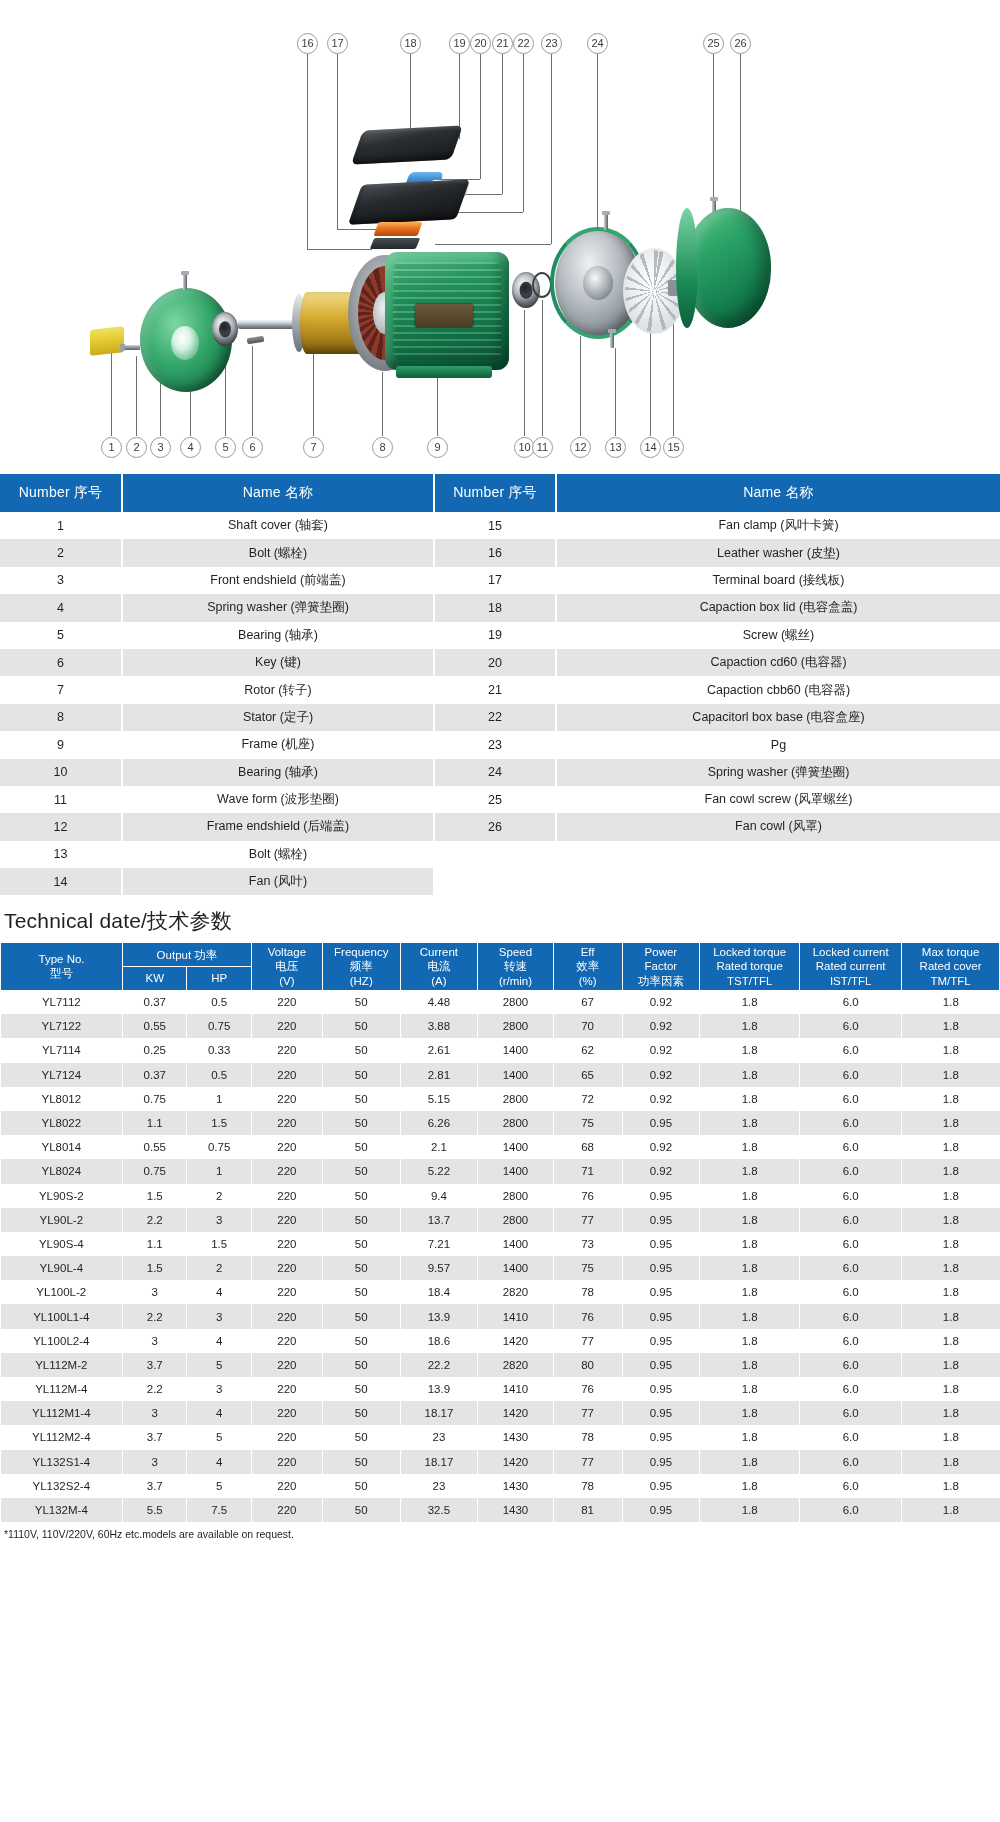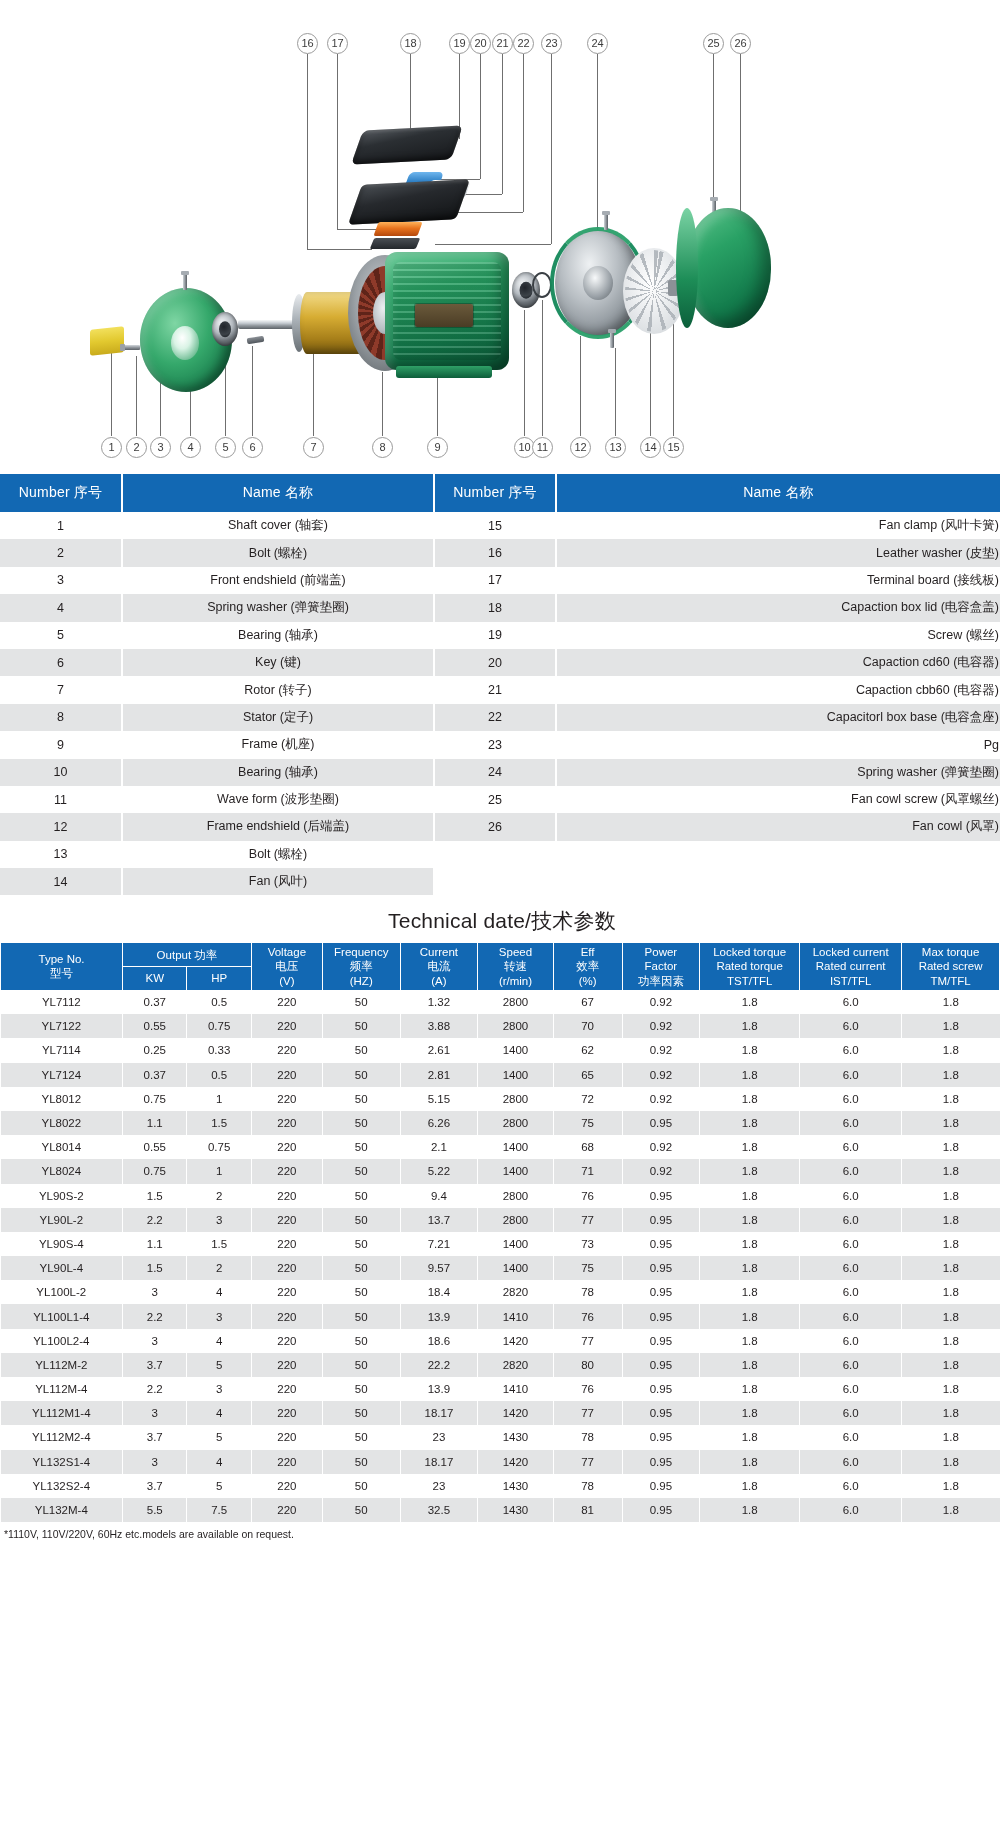--- a/index.html
+++ b/index.html
@@ -286,34 +286,33 @@
     letter-spacing:.2px;
   }
   .parts-table th:last-child { border-right:none; }
   .parts-table td {
     height:27.4px;
     text-align:center;
     border-right:2px solid #ffffff;
     color:#231f20;
     font-size:12.5px;
   }
-  .parts-table td:last-child { border-right:none;text-align:right; }
+  .parts-table td:last-child { border-right:none; }
   .parts-table tr.odd td { background:#ffffff; }
   .parts-table tr.even td { background:#e3e4e5; }
   .parts-table tr.even td.blank,
   .parts-table tr.odd td.blank { background:#ffffff; }
 
   
   .tech-title {
     font-size:21px;
     font-weight:400;
     color:#231f20;
     margin:12px 0 7px 4px;
     letter-spacing:.2px;
-    text-align:center;
   }
   .tech-table {
     width:1000px;
     border-collapse:collapse;
     table-layout:fixed;
     font-size:11.5px;
   }
   .tech-table th {
     background:#1268b3;
     color:#ffffff;
@@ -613,36 +612,36 @@
       <th rowspan="2" style="white-space:pre-line">Power
 Factor
 功率因素</th>
       <th rowspan="2" style="white-space:pre-line">Locked torque
 Rated torque
 TST/TFL</th>
       <th rowspan="2" style="white-space:pre-line">Locked current
 Rated current
 IST/TFL</th>
       <th rowspan="2" style="white-space:pre-line">Max torque
-Rated screw
+Rated cover
 TM/TFL</th>
     </tr>
     <tr>
       <th>KW</th>
       <th>HP</th>
     </tr>
   </thead>
   <tbody id="tech-body">
       <tr class="odd">
         <td>YL7112</td>
         <td>0.37</td>
         <td>0.5</td>
         <td>220</td>
         <td>50</td>
-        <td>1.32</td>
+        <td>4.48</td>
         <td>2800</td>
         <td>67</td>
         <td>0.92</td>
         <td>1.8</td>
         <td>6.0</td>
         <td>1.8</td>
       </tr>
       <tr class="even">
         <td>YL7122</td>
         <td>0.55</td>

